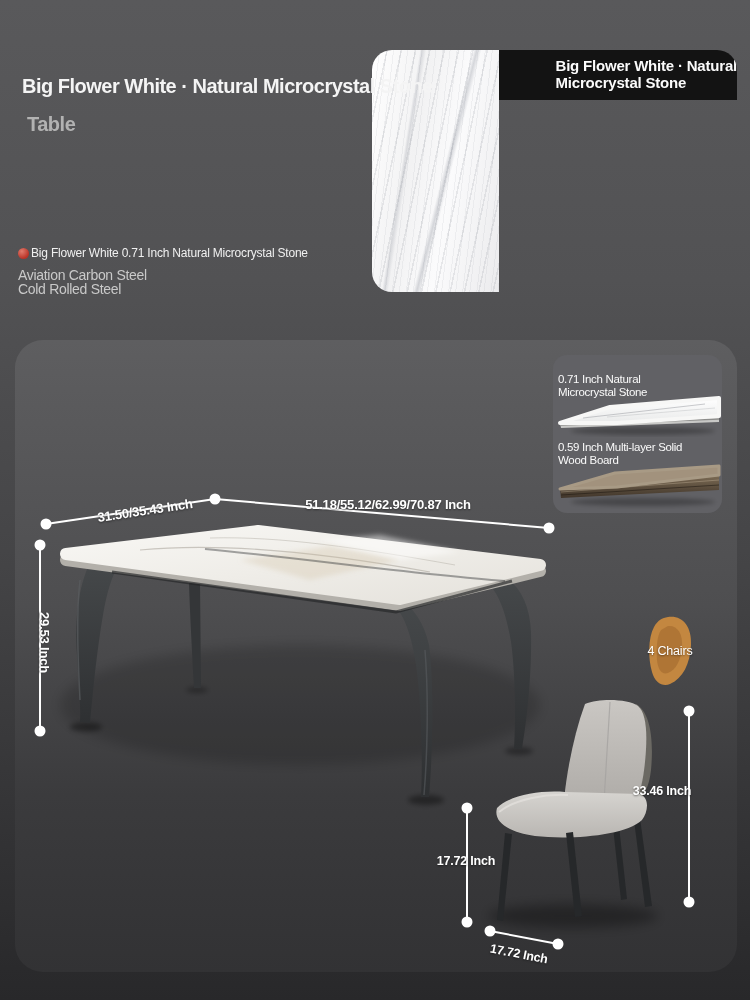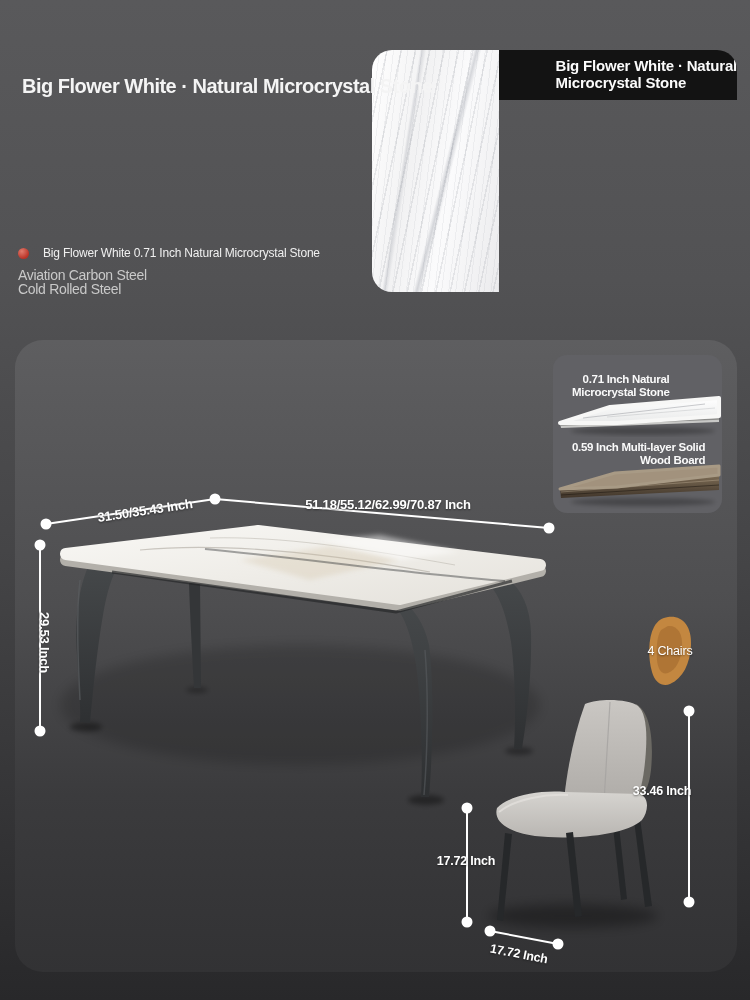--- a/index.html
+++ b/index.html
@@ -8,41 +8,41 @@
     font-family:"Liberation Sans","DejaVu Sans",sans-serif;
     background:linear-gradient(180deg,#59595b 0%,#525254 28%,#454547 55%,#353537 80%,#28282a 100%);
   }
   .abs{position:absolute;}
   
   .title{left:22px;top:75px;font-size:20px;font-weight:bold;color:#f4f4f4;letter-spacing:-0.5px;z-index:6;}
   .subtitle{left:27px;top:113px;font-size:20px;line-height:22px;font-weight:bold;color:#b2b2b2;letter-spacing:-0.5px;z-index:6;}
   .bullet{left:18px;top:246px;z-index:6;display:flex;align-items:center;}
   .red-dot{display:inline-block;width:11px;height:11px;border-radius:50%;
     background:radial-gradient(circle at 35% 30%,#e07b6d,#b93327 70%);margin-right:2px;flex:0 0 auto;}
-  .bullet-text{font-size:12px;color:#f0f0f0;letter-spacing:-0.2px;margin-left:12px;}
+  .bullet-text{font-size:12px;color:#f0f0f0;letter-spacing:-0.2px;}
   .materials{left:18px;top:269px;font-size:14px;line-height:13.5px;font-weight:normal;color:#c9c9c9;letter-spacing:-0.3px;z-index:6;}
   
   .swatch-card{left:372px;top:50px;width:365px;height:242px;border-radius:20px;overflow:hidden;
     display:flex;z-index:5;}
   .swatch-photo{flex:1;
     background:
       linear-gradient(104deg, rgba(125,130,142,0) 54%, rgba(125,130,142,.30) 56%, rgba(125,130,142,0) 58.5%),
       linear-gradient(99deg, rgba(120,125,138,0) 29%, rgba(120,125,138,.22) 30.5%, rgba(120,125,138,0) 33%),
       repeating-linear-gradient(102deg, rgba(125,130,140,.16) 0 1.5px, rgba(125,130,140,0) 1.5px 14px),
       repeating-linear-gradient(97deg, rgba(140,145,155,.10) 0 1px, rgba(140,145,155,0) 1px 7px),
       linear-gradient(100deg,#ffffff 0%,#f2f2f3 35%,#fbfbfc 60%,#ebebed 100%);}
   .swatch-caption{height:50px;background:#131313;color:#fbfbfb;font-size:15px;line-height:16.5px;
     font-weight:bold;letter-spacing:-0.2px;padding:8px 0 0 57px;box-sizing:border-box;}
   
   .main-card{left:15px;top:340px;width:722px;height:632px;border-radius:28px;z-index:1;
     background:linear-gradient(180deg,#5e5e60 0%,#4e4e50 42%,#3b3b3d 72%,#323234 100%);}
   
   .layers-panel{left:553px;top:355px;width:169px;height:158px;border-radius:14px;background:#616165;z-index:3;}
-  .layer-label{position:absolute;left:19px;font-size:11.5px;line-height:12.5px;font-weight:bold;
-    color:#fafafa;letter-spacing:-0.3px;text-align:right;}
+  .layer-label{position:absolute;left:5px;font-size:11.5px;line-height:12.5px;font-weight:normal;
+    color:#fafafa;letter-spacing:-0.3px;}
   .layer-label.stone{top:18px;}
   .layer-label.wood{top:86px;}
   .slab-svg{position:absolute;left:2px;}
   
   .scene{left:0;top:0;z-index:2;pointer-events:none;}
   .dim{z-index:4;color:#ffffff;font-weight:600;font-size:13px;text-align:center;
     text-shadow:0 1px 2px rgba(0,0,0,.45);letter-spacing:-0.2px;}
   .dim.small{font-size:12.5px;}
   #lbl-width{left:80px;top:503px;width:130px;transform:rotate(-8.5deg);}
   #lbl-length{left:303px;top:497px;width:170px;}
@@ -54,20 +54,21 @@
 </style>
 </head>
 <body>
 
 <div class="stage">
 
   <div class="abs main-card"></div>
 
   <div class="abs title">Big Flower White · Natural Microcrystal Stone</div>
   <div class="abs subtitle">
+    <div>Table</div>
   </div>
   <div class="abs bullet">
     <span class="red-dot"></span>
     <span class="bullet-text">Big Flower White 0.71 Inch Natural Microcrystal Stone</span>
   </div>
   <div class="abs materials">
     <div>Aviation Carbon Steel</div>
     <div>Cold Rolled Steel</div>
   </div>
 

